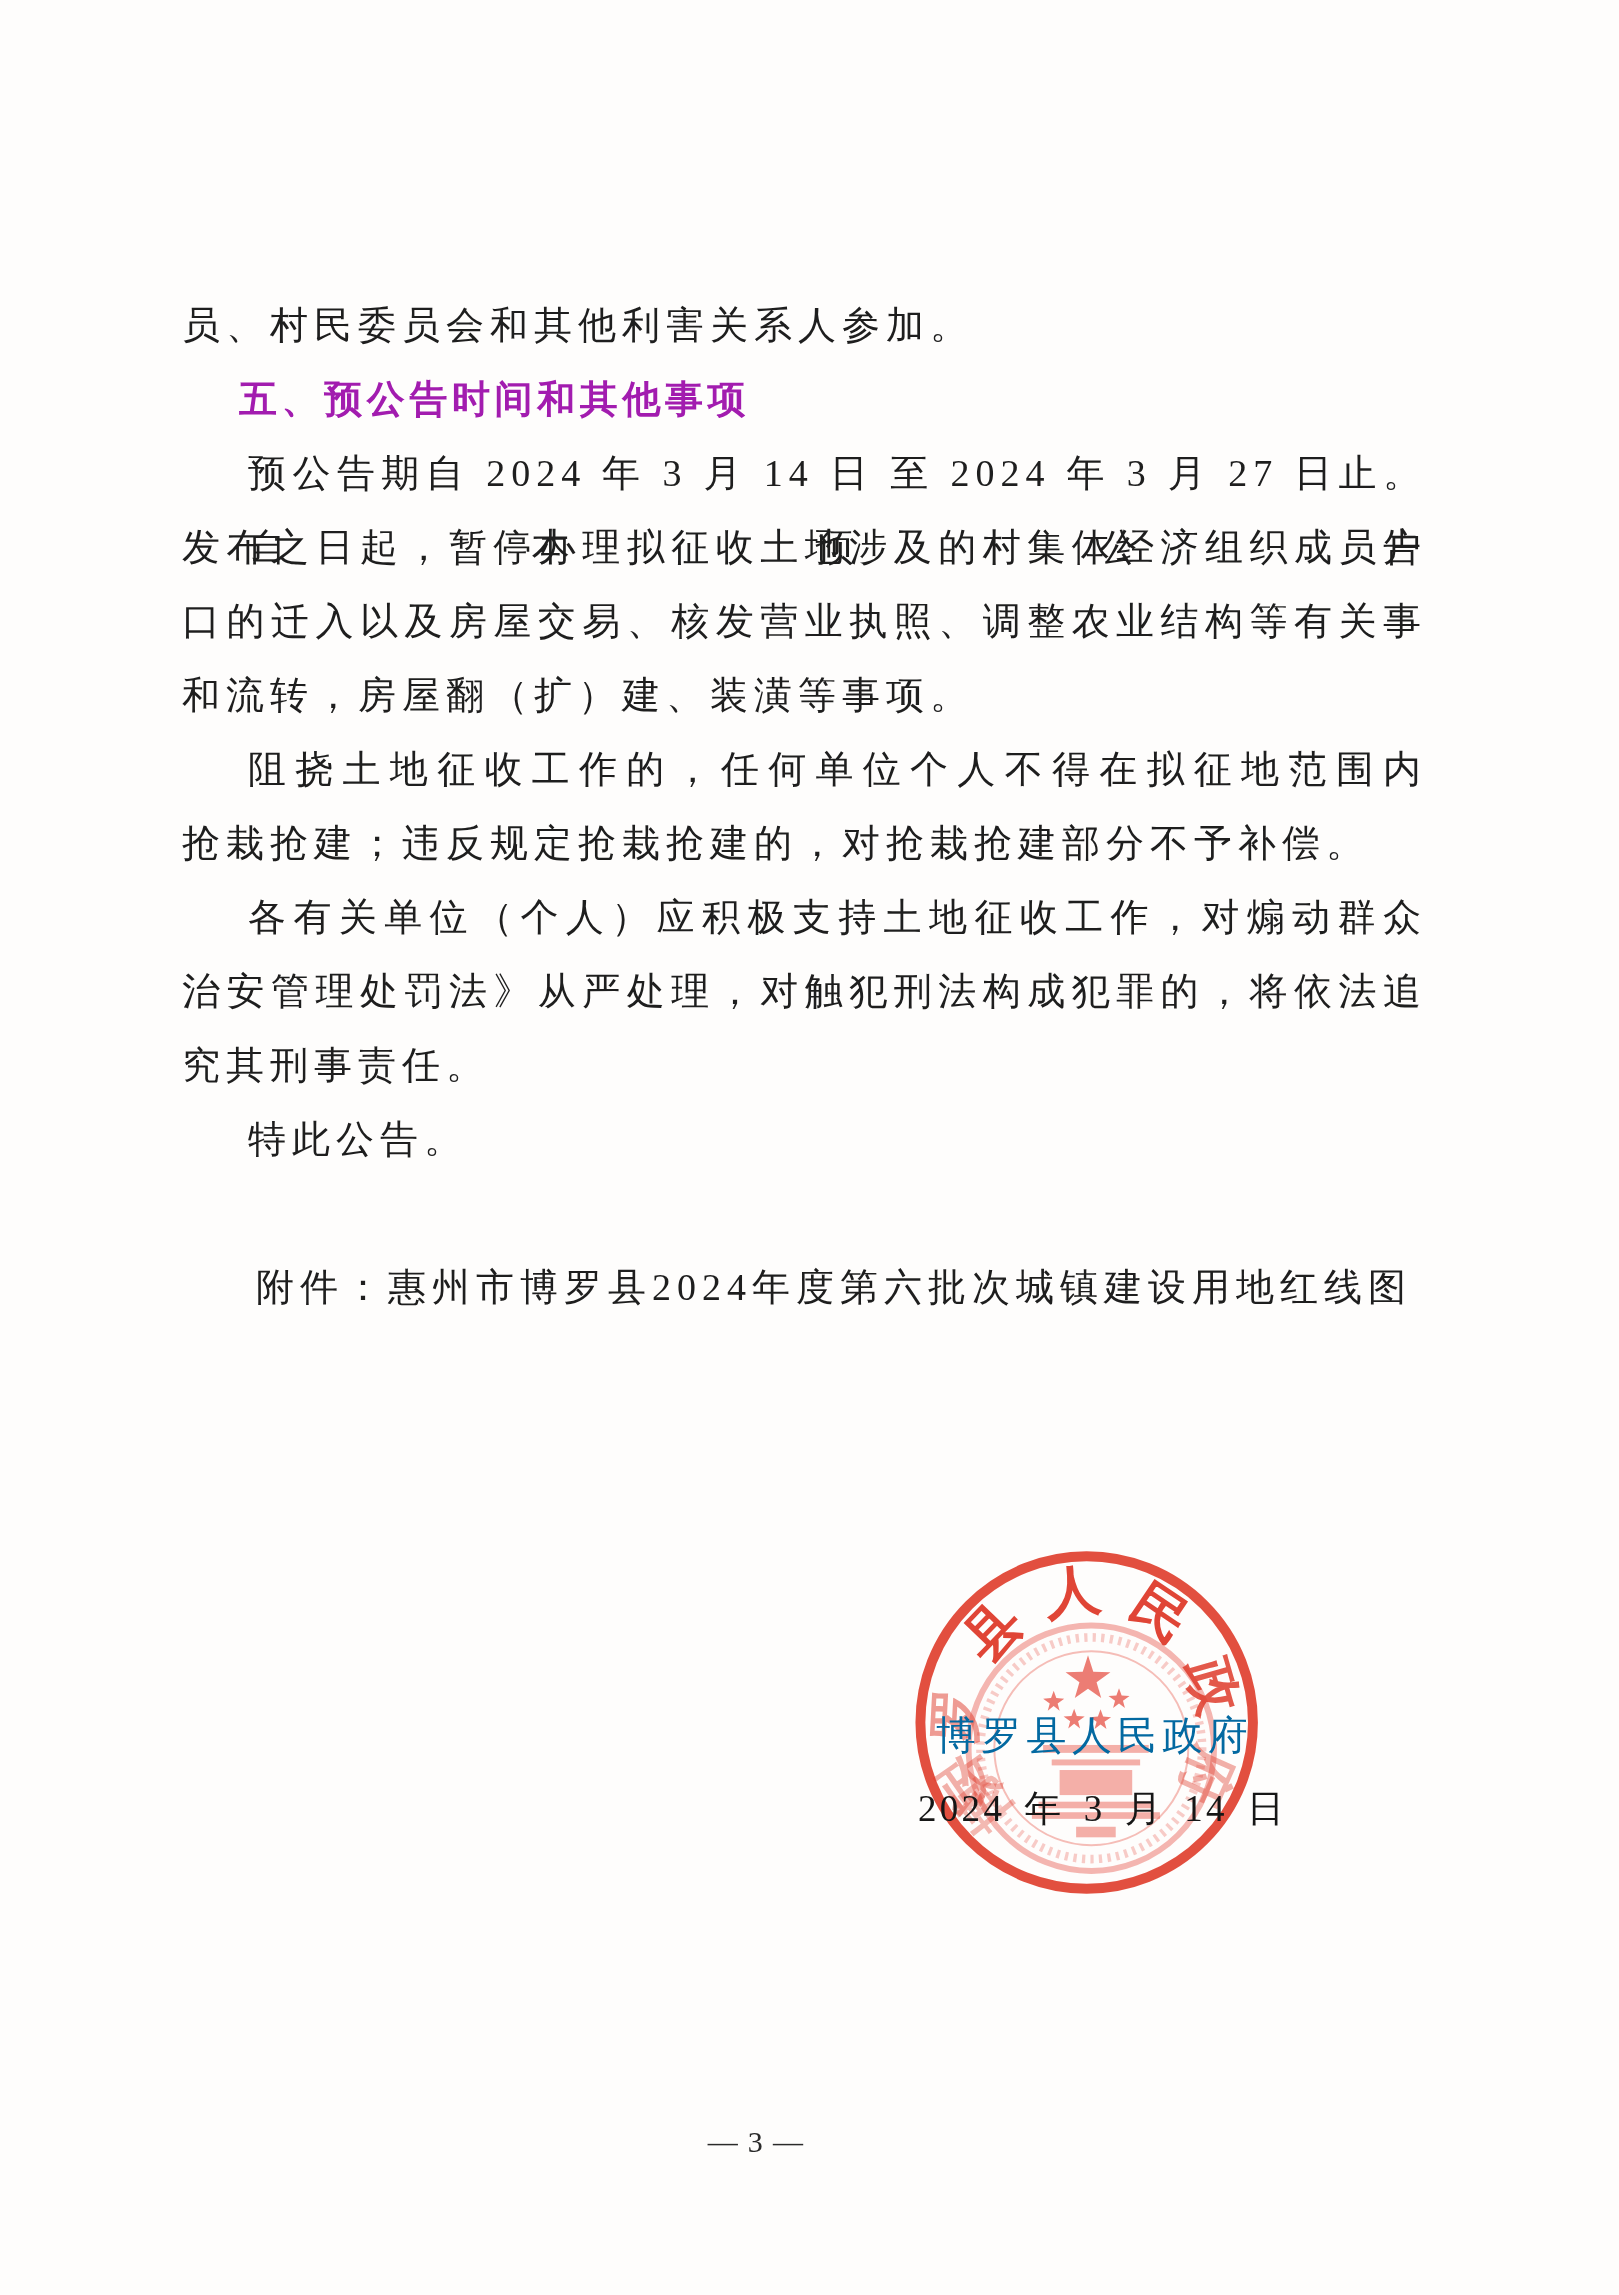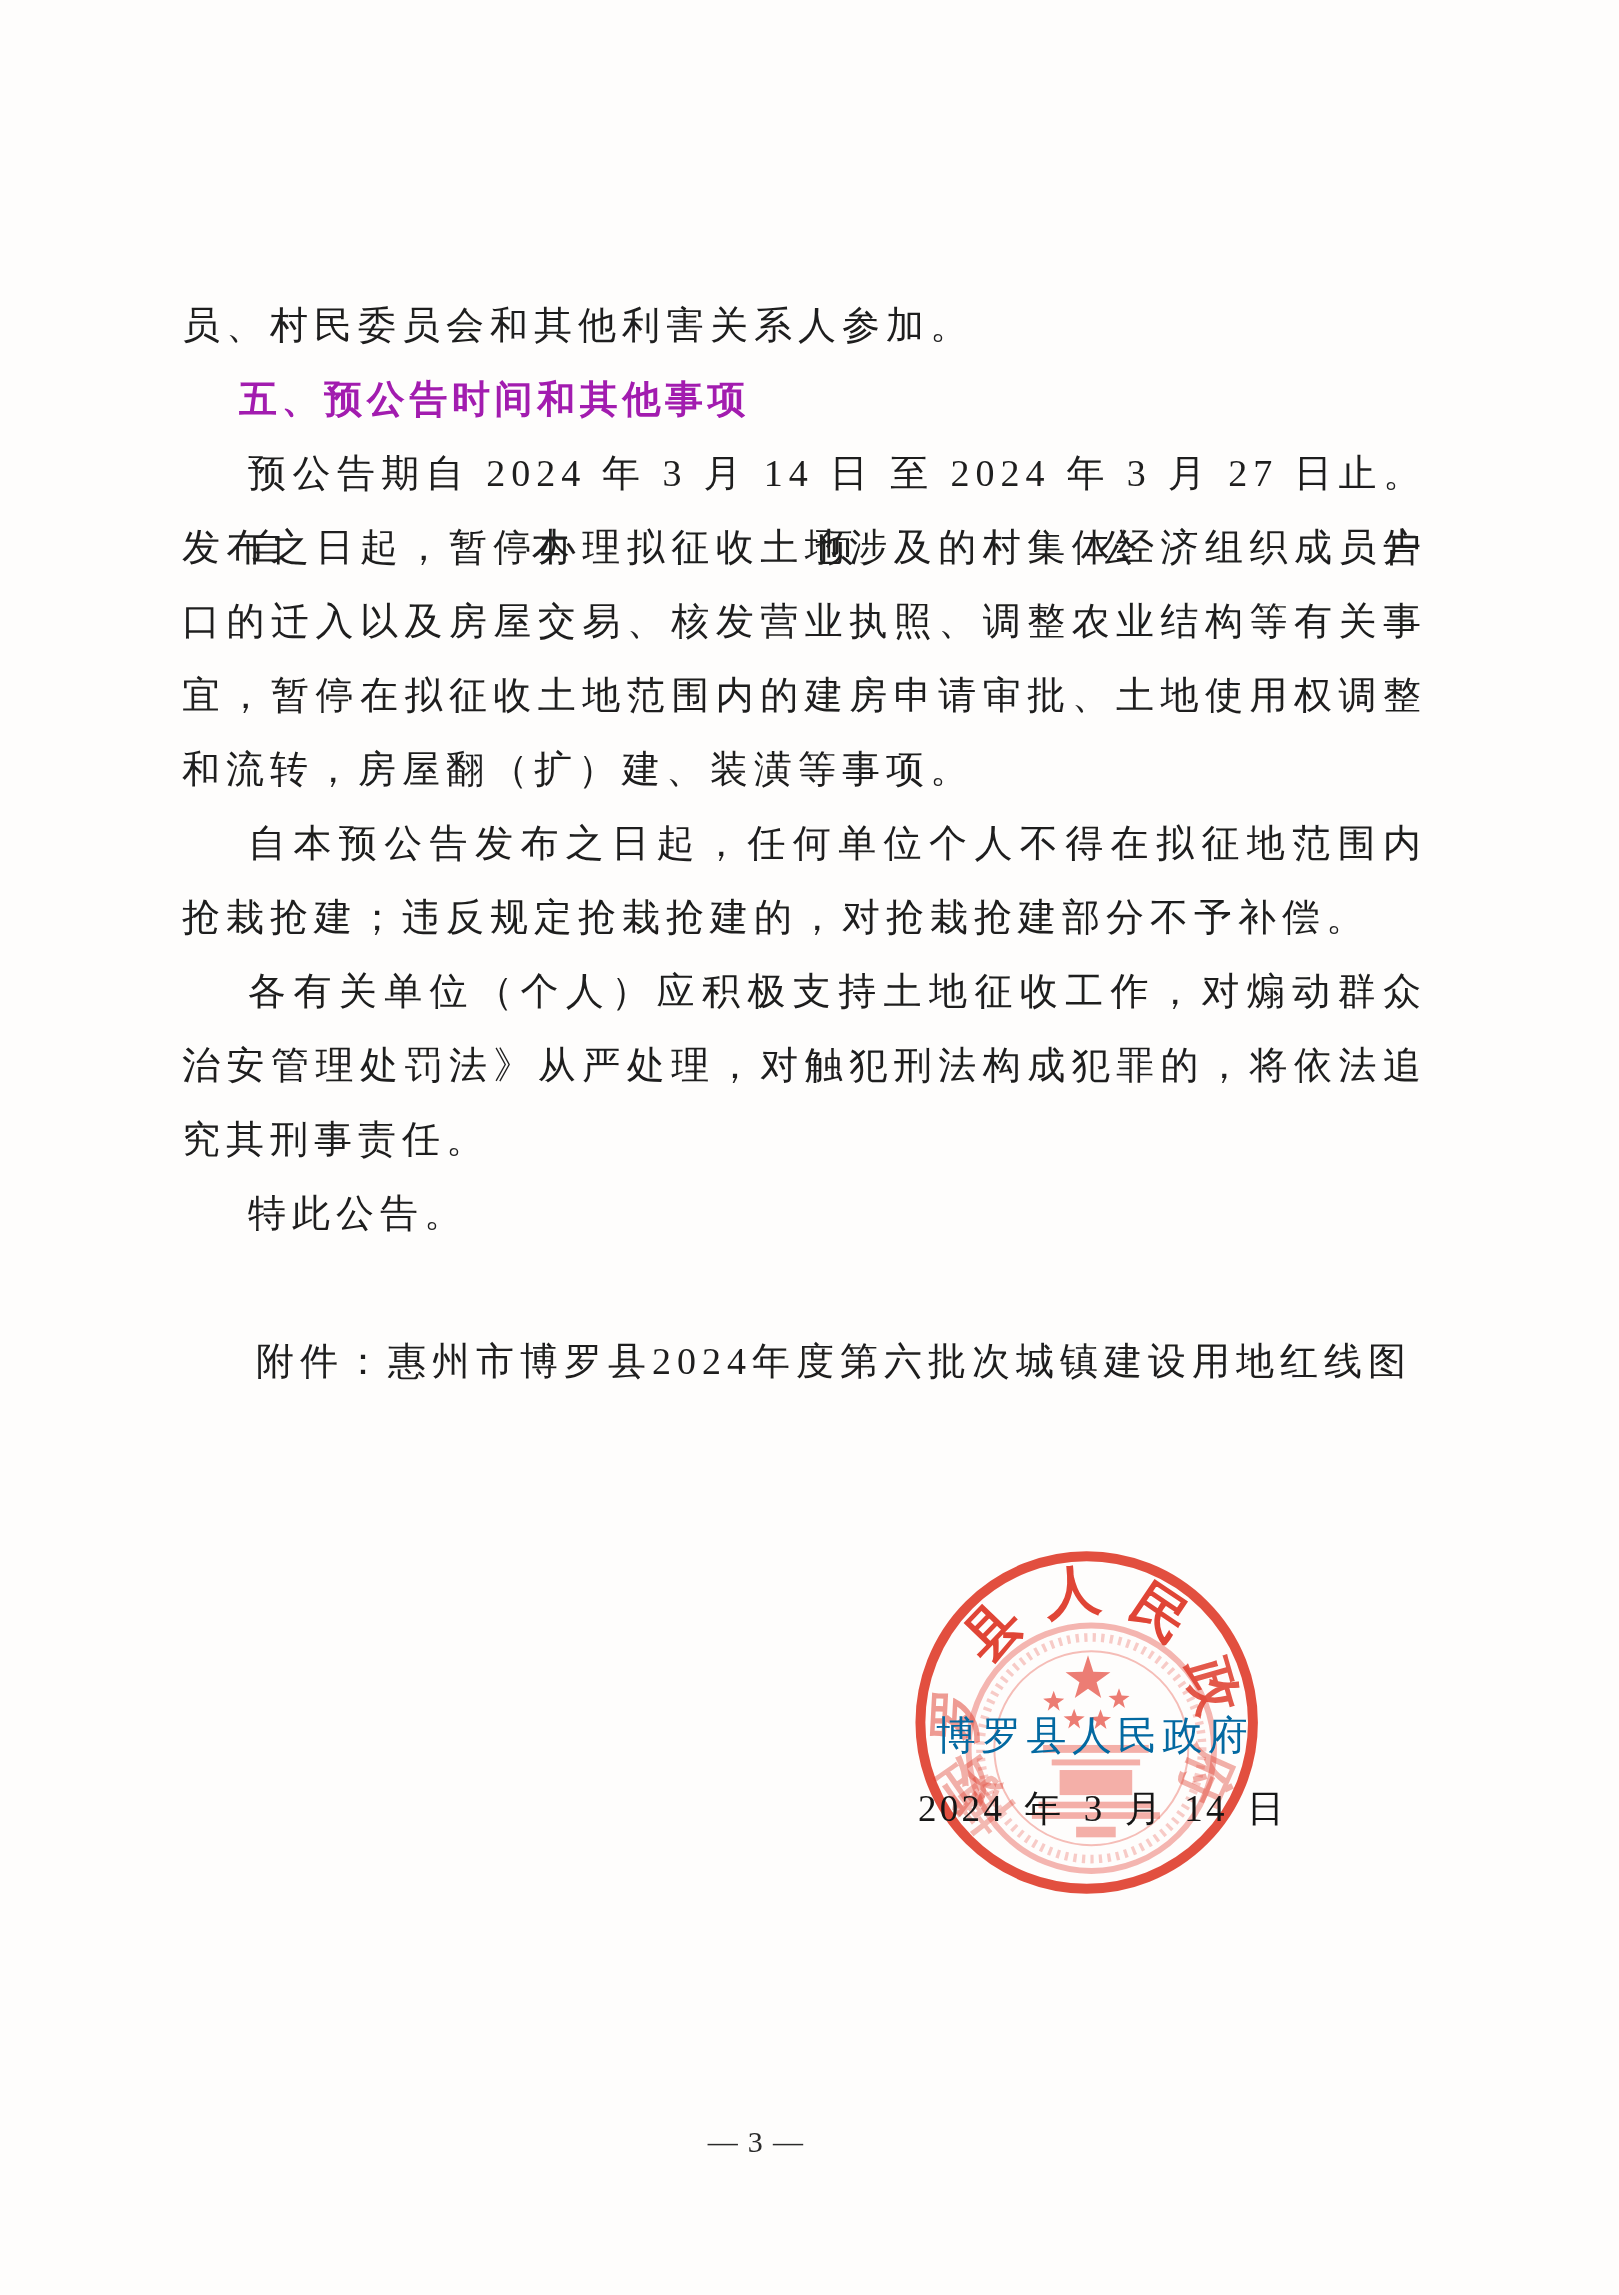--- a/index.html
+++ b/index.html
@@ -58,23 +58,22 @@
 
 <div class="page">
 
   <div id="text-block">
 
   <div class="row r-plain">员、村民委员会和其他利害关系人参加。</div>
       <div class="row r-heading">五、预公告时间和其他事项</div>
       <div class="row r-indent-just">预公告期自 2024 年 3 月 14 日 至 2024 年 3 月 27 日止。自本预公告</div>
       <div class="row r-just">发布之日起，暂停办理拟征收土地涉及的村集体经济组织成员户</div>
       <div class="row r-just">口的迁入以及房屋交易、核发营业执照、调整农业结构等有关事</div>
-      <div class="row r-just">宜，暂停在拟征收土地范围内的建房申请审批、土地使用权调整</div>
       <div class="row r-plain">和流转，房屋翻（扩）建、装潢等事项。</div>
-      <div class="row r-indent-just">自本预公告发布之日起，任何单位个人不得在拟征地范围内</div>
+      <div class="row r-indent-just">阻挠土地征收工作的，任何单位个人不得在拟征地范围内</div>
       <div class="row r-plain">抢栽抢建；违反规定抢栽抢建的，对抢栽抢建部分不予补偿。</div>
       <div class="row r-indent-just">各有关单位（个人）应积极支持土地征收工作，对煽动群众</div>
       <div class="row r-just">治安管理处罚法》从严处理，对触犯刑法构成犯罪的，将依法追</div>
       <div class="row r-plain">究其刑事责任。</div>
       <div class="row r-indent">特此公告。</div>
       <div class="row r-blank"></div>
       <div class="row r-attach">附件：惠州市博罗县2024年度第六批次城镇建设用地红线图</div>
     </div>
 
   <svg id="seal" viewBox="0 0 530 535" xmlns="http://www.w3.org/2000/svg">

